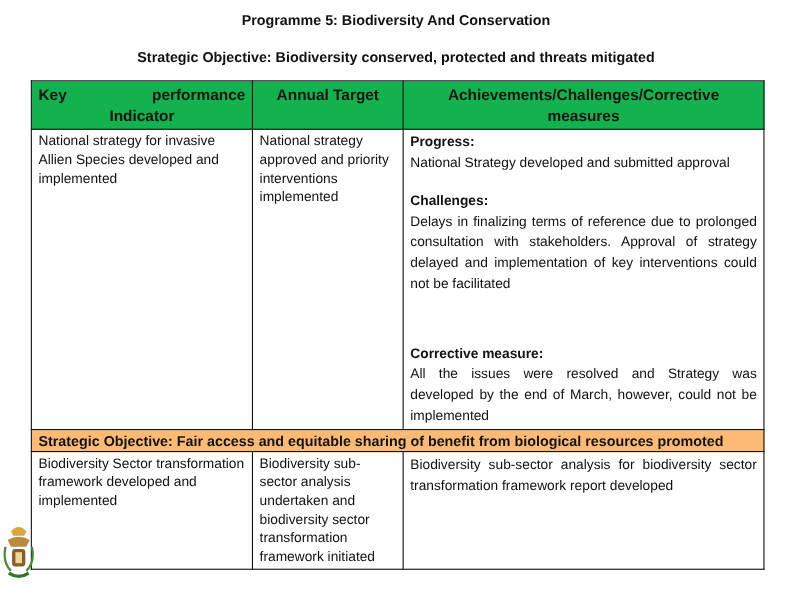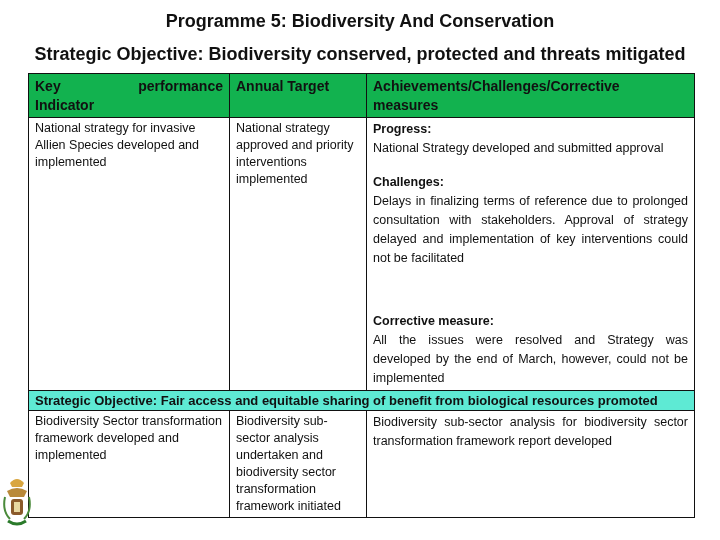--- a/index.html
+++ b/index.html
@@ -3,43 +3,44 @@
   <meta charset="utf-8">
   <style>
     html, body { margin: 0; padding: 0; }
     body {
       width: 720px; height: 540px; overflow: hidden; background: #ffffff;
       font-family: "Liberation Sans", sans-serif; color: #111;
       position: relative;
     }
     .title {
       position: absolute; left: 0; width: 720px; text-align: center;
-      font-weight: bold; font-size: 18px;
+      font-weight: bold; font-size: 13px;
     }
     #t1 { top: 11px; }
     #t2 { top: 44px; }
     table {
       position: absolute; left: 28px; top: 73px; width: 666px;
       border-collapse: collapse; table-layout: fixed;
     }
     td {
       border: 1.5px solid #111; vertical-align: top; padding: 2px 6px;
       font-size: 12.5px; line-height: 17px;
     }
     .hdr td {
       background: #12b24f; font-weight: bold; font-size: 14px; line-height: 19px;
       padding: 3px 6px 2px 6px;
+      text-align: center;
     }
     .ach { text-align: justify; line-height: 19px; }
     .ach .label { font-weight: bold; display: block; }
     .ach .block { margin-bottom: 15px; }
     .ach .block:last-child { margin-bottom: 0; margin-top: 44px; }
     .justify-last { text-align: justify; text-align-last: justify; }
     .obj td {
-      background: #5eead4; font-weight: bold; font-size: 13px; line-height: 17px;
+      background: #fdba74; font-weight: bold; font-size: 13px; line-height: 17px;
       padding: 1px 6px;
     }
     .logo {
       position: absolute; left: 2px; top: 475px; width: 30px; height: 60px;
     }
   </style>
 </head>
 <body>
 
 <div class="title" id="t1">Programme 5: Biodiversity And Conservation</div>

